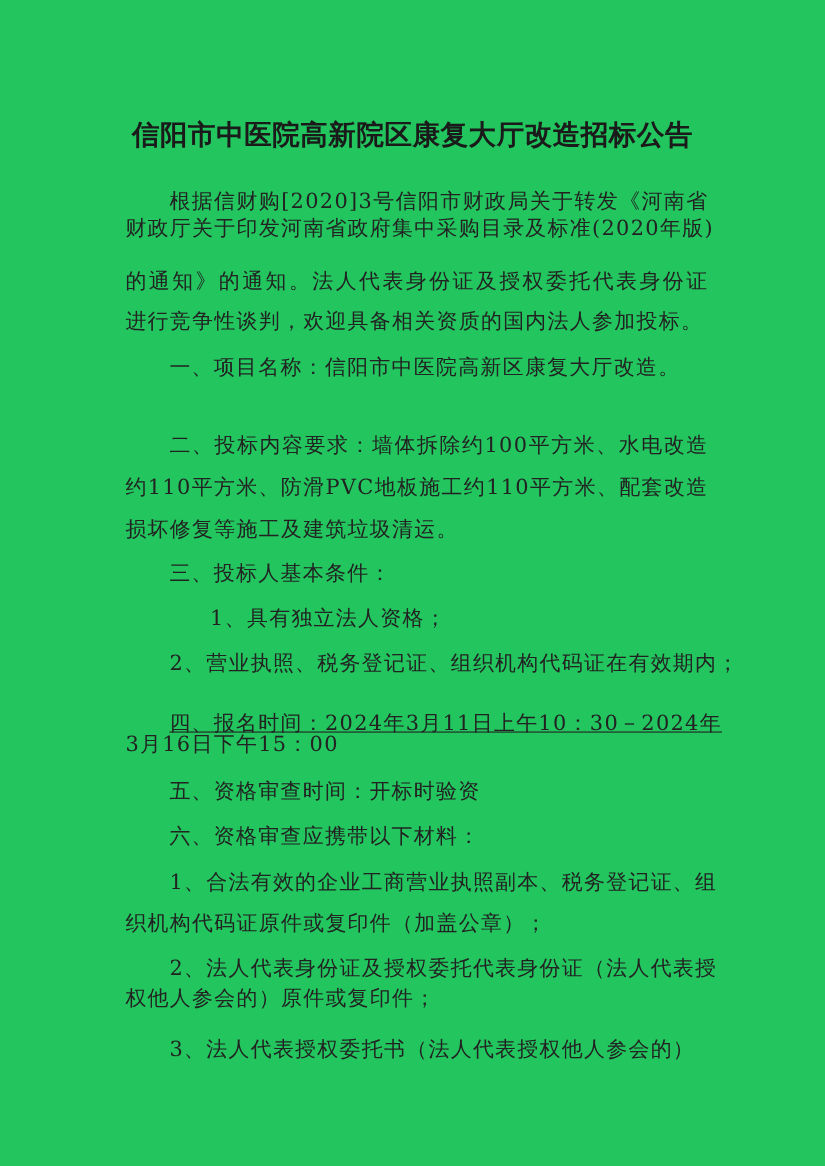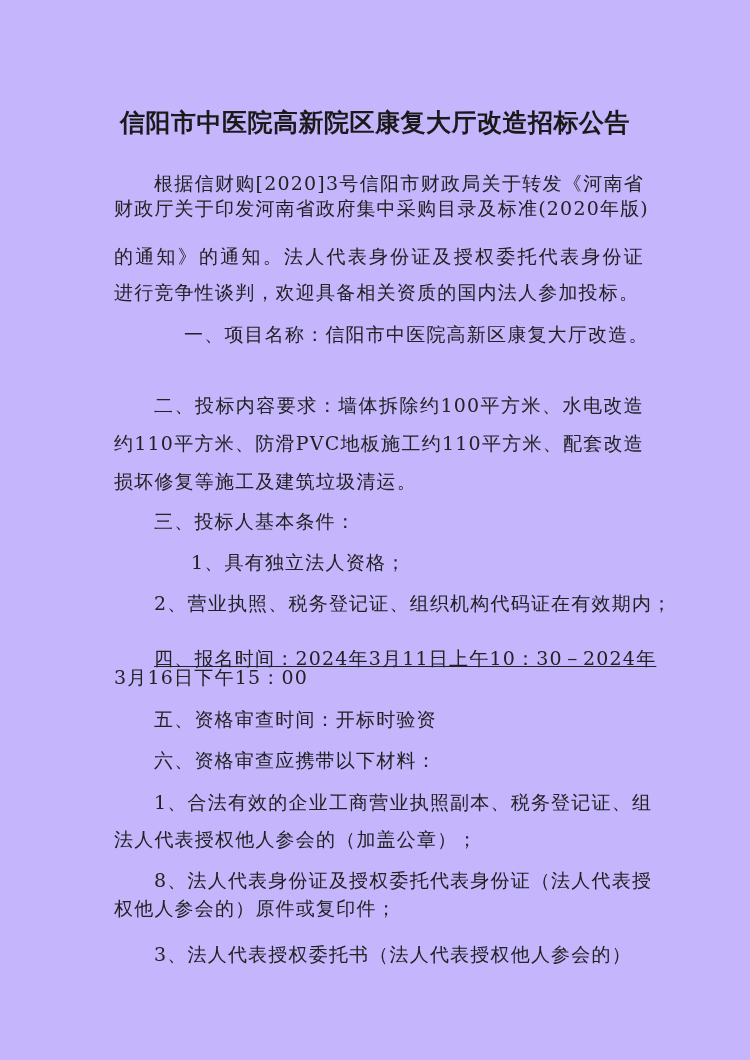--- a/index.html
+++ b/index.html
@@ -13,21 +13,21 @@
       position: relative;
       overflow: hidden;
       color: #1a1a1a;
     }
     .page {
       position: absolute;
       left: 0;
       top: 0;
       width: 750px;
       height: 1060px;
-      background: #c4b5fd;
+      background: #22c55e;
     }
     .title {
       position: absolute;
       top: 106px;
       left: 0;
       width: 750px;
       text-align: center;
       font-family: "DejaVu Sans", sans-serif;
       font-weight: bold;
       font-size: 25px;
@@ -71,21 +71,21 @@
 
   <div class="body-text" style="top:0;">
 
     <div>
       <div class="line indent justify-indent" style="top:171px;">根据信财购[2020]3号信阳市财政局关于转发《河南省</div>
       <div class="line justify" style="top:196px;">财政厅关于印发河南省政府集中采购目录及标准(2020年版)</div>
       <div class="line justify" style="top:244px;">的通知》的通知。法人代表身份证及授权委托代表身份证</div>
       <div class="line" style="top:280px;">进行竞争性谈判，欢迎具备相关资质的国内法人参加投标。</div>
     </div>
 
-    <div class="line indent" style="top:322px;margin-left:30px;">一、项目名称：信阳市中医院高新区康复大厅改造。</div>
+    <div class="line indent" style="top:322px;">一、项目名称：信阳市中医院高新区康复大厅改造。</div>
 
     <div>
       <div class="line indent justify-indent" style="top:393px;">二、投标内容要求：墙体拆除约100平方米、水电改造</div>
       <div class="line justify" style="top:431px;">约110平方米、防滑PVC地板施工约110平方米、配套改造</div>
       <div class="line" style="top:469px;">损坏修复等施工及建筑垃圾清运。</div>
     </div>
 
     <div>
       <div class="line indent" style="top:509px;">三、投标人基本条件：</div>
       <div class="line indent" style="top:550px;margin-left:37px;">1、具有独立法人资格；</div>
@@ -96,22 +96,22 @@
       <div class="line indent justify-indent" style="top:646px;text-decoration:underline;">四、报名时间：2024年3月11日上午10：30－2024年</div>
       <div class="line" style="top:665px;">3月16日下午15：00</div>
     </div>
 
     <div class="line indent" style="top:707px;">五、资格审查时间：开标时验资</div>
 
     <div>
       <div class="line indent" style="top:748px;">六、资格审查应携带以下材料：</div>
 
       <div class="line indent justify-indent" style="top:790px;">1、合法有效的企业工商营业执照副本、税务登记证、组</div>
-      <div class="line" style="top:827px;">法人代表授权他人参会的（加盖公章）；</div>
+      <div class="line" style="top:827px;">织机构代码证原件或复印件（加盖公章）；</div>
 
-      <div class="line indent justify-indent" style="top:868px;">8、法人代表身份证及授权委托代表身份证（法人代表授</div>
+      <div class="line indent justify-indent" style="top:868px;">2、法人代表身份证及授权委托代表身份证（法人代表授</div>
       <div class="line" style="top:896px;">权他人参会的）原件或复印件；</div>
 
       <div class="line indent" style="top:942px;">3、法人代表授权委托书（法人代表授权他人参会的）</div>
     </div>
 
   </div>
 </div>
 
 </body></html>

